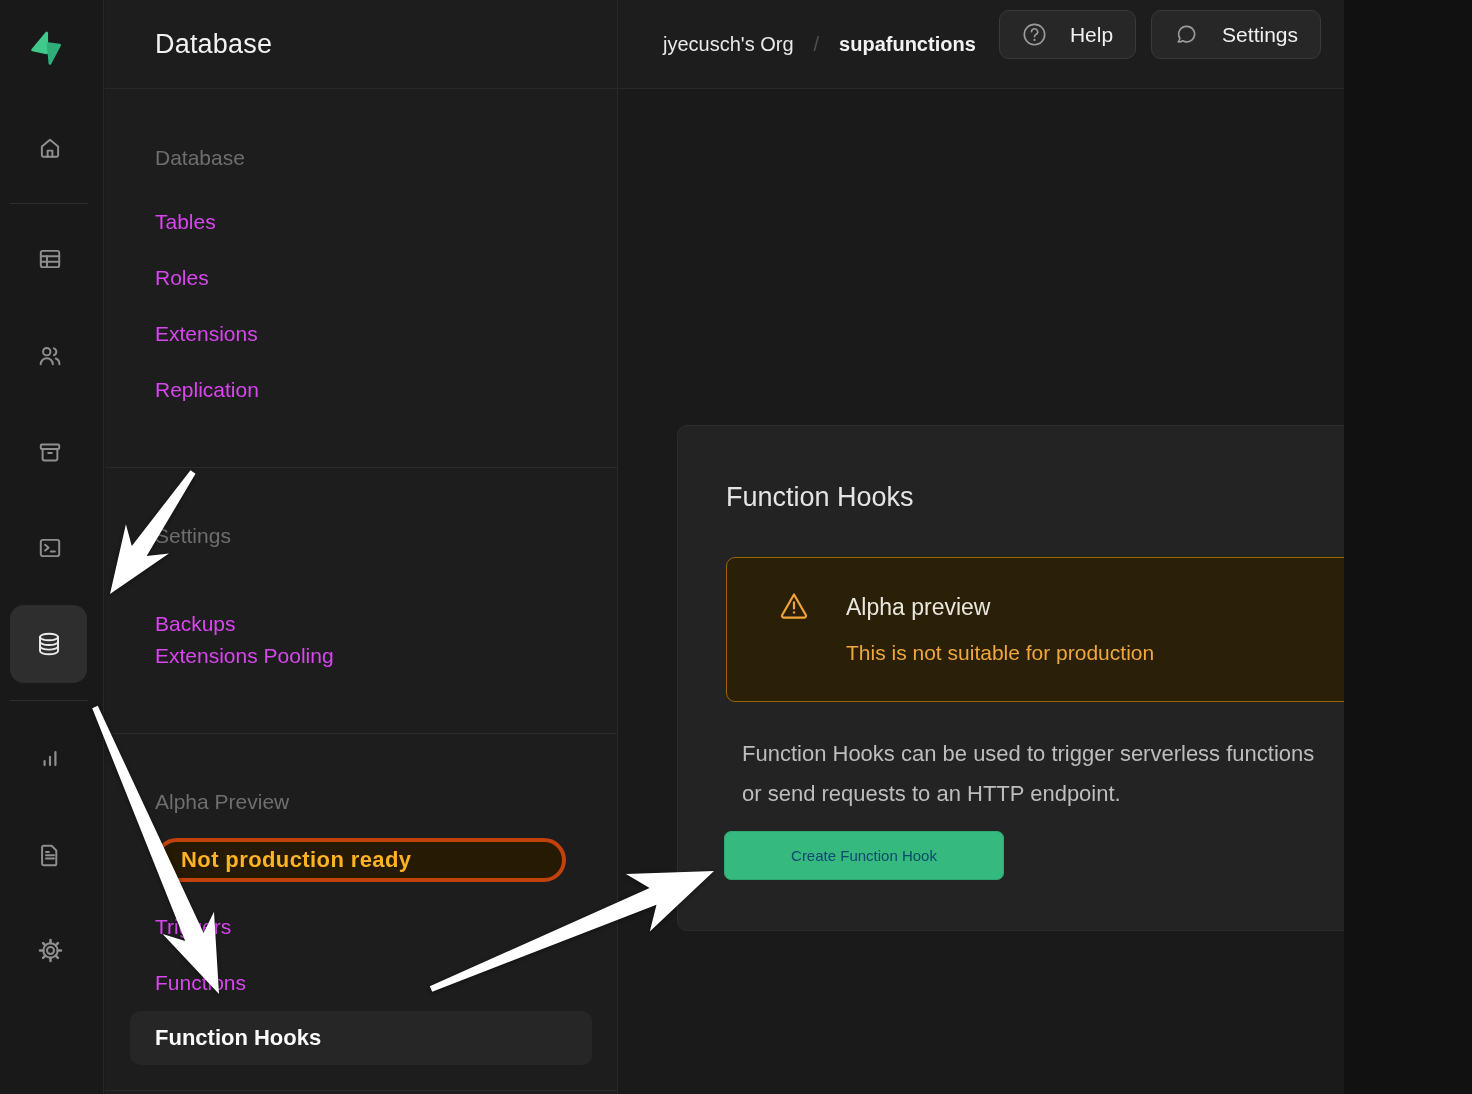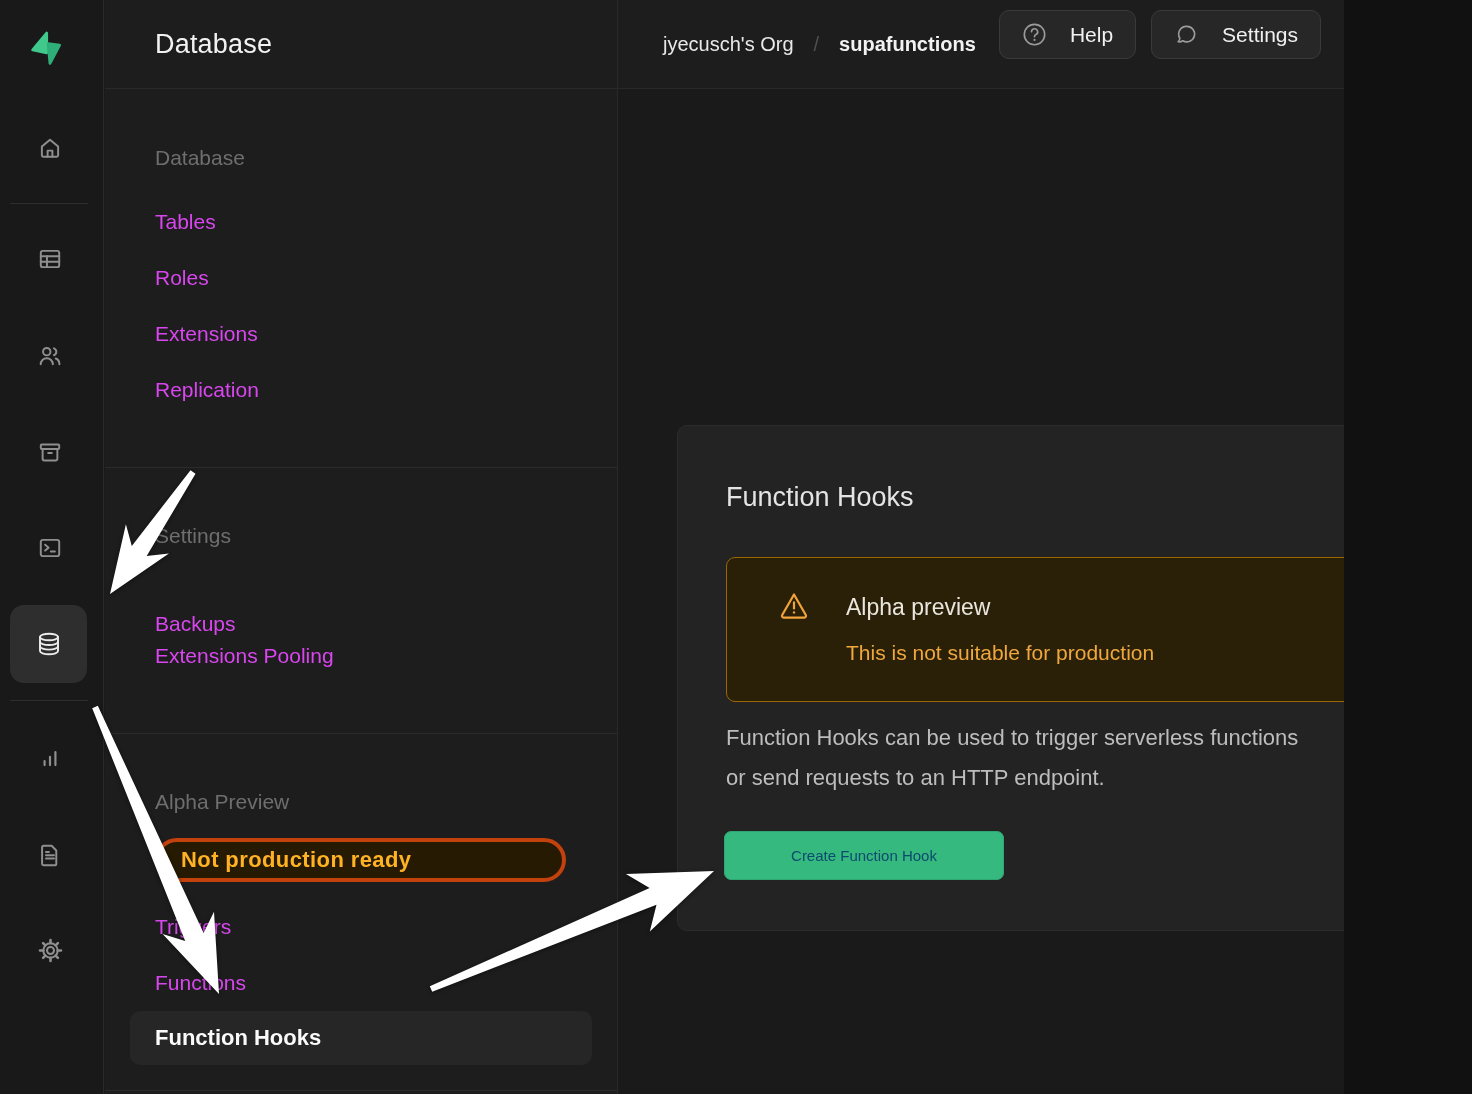--- a/index.html
+++ b/index.html
@@ -226,21 +226,21 @@
           <svg width="34" height="34" viewBox="0 0 34 34">
             <path d="M17 5.5 28.8 26a1.7 1.7 0 0 1-1.5 2.55H6.7A1.7 1.7 0 0 1 5.2 26L17 5.5z"></path>
             <line x1="17" y1="13.4" x2="17" y2="19.4"></line>
             <circle cx="17" cy="23.4" r="1.2" fill="#f2a43b" stroke="none"></circle>
           </svg>
         </div>
         <div class="alert-title">Alpha preview</div>
         <div class="alert-msg">This is not suitable for production</div>
       </div>
 
-      <p class="card-desc" style="margin:0">Function Hooks can be used to trigger serverless functions or send requests to an HTTP endpoint.</p>
+      <p class="card-desc" style="margin:16px">Function Hooks can be used to trigger serverless functions or send requests to an HTTP endpoint.</p>
 
       <div class="cta">
         <span>Create Function Hook</span>
       </div>
     </section>
   </main>
 
   <svg class="overlay" id="arrows" width="1472" height="1094" viewBox="0 0 1472 1094">
       <polygon points="190.5,470.3 131.8,545.9 125.9,524.3 110.0,594.0 168.9,553.6 146.7,556.1 195.5,473.7" fill="#ffffff"></polygon>
       <polygon points="92.2,708.2 185.2,941.1 162.6,934.0 219.0,994.0 214.0,911.8 203.6,933.1 97.8,705.8" fill="#ffffff"></polygon>

